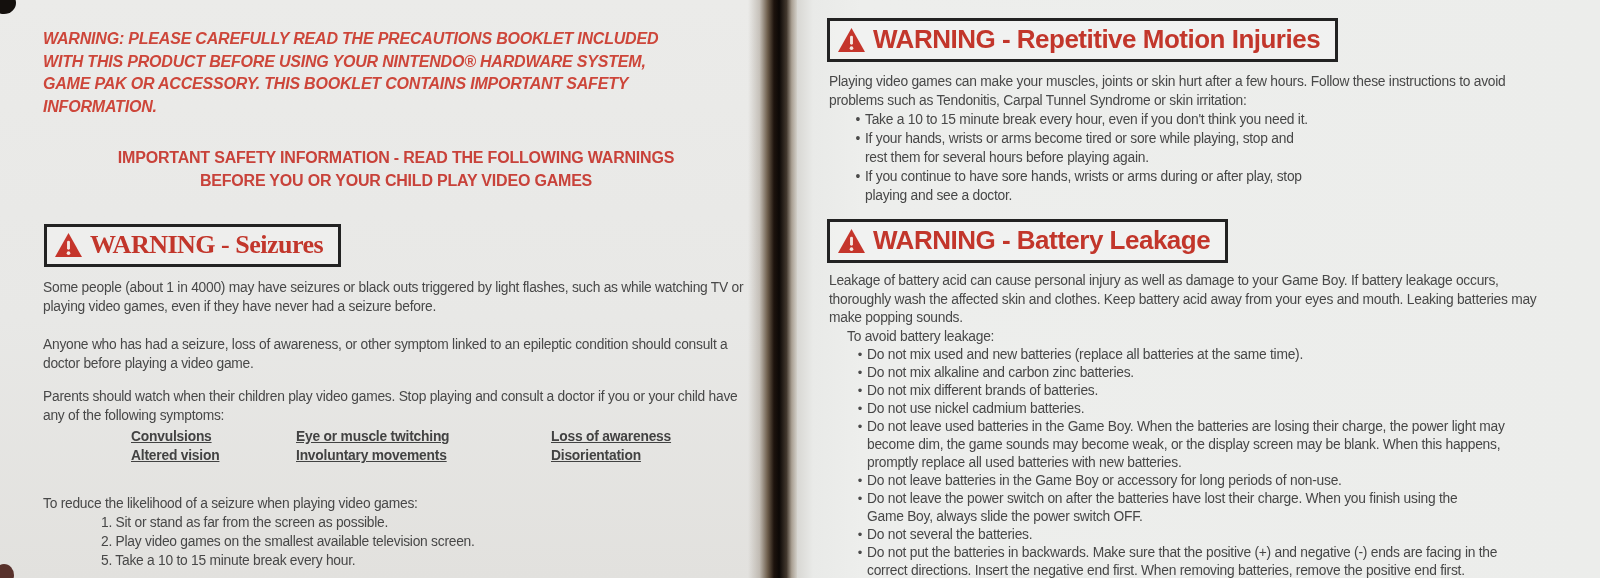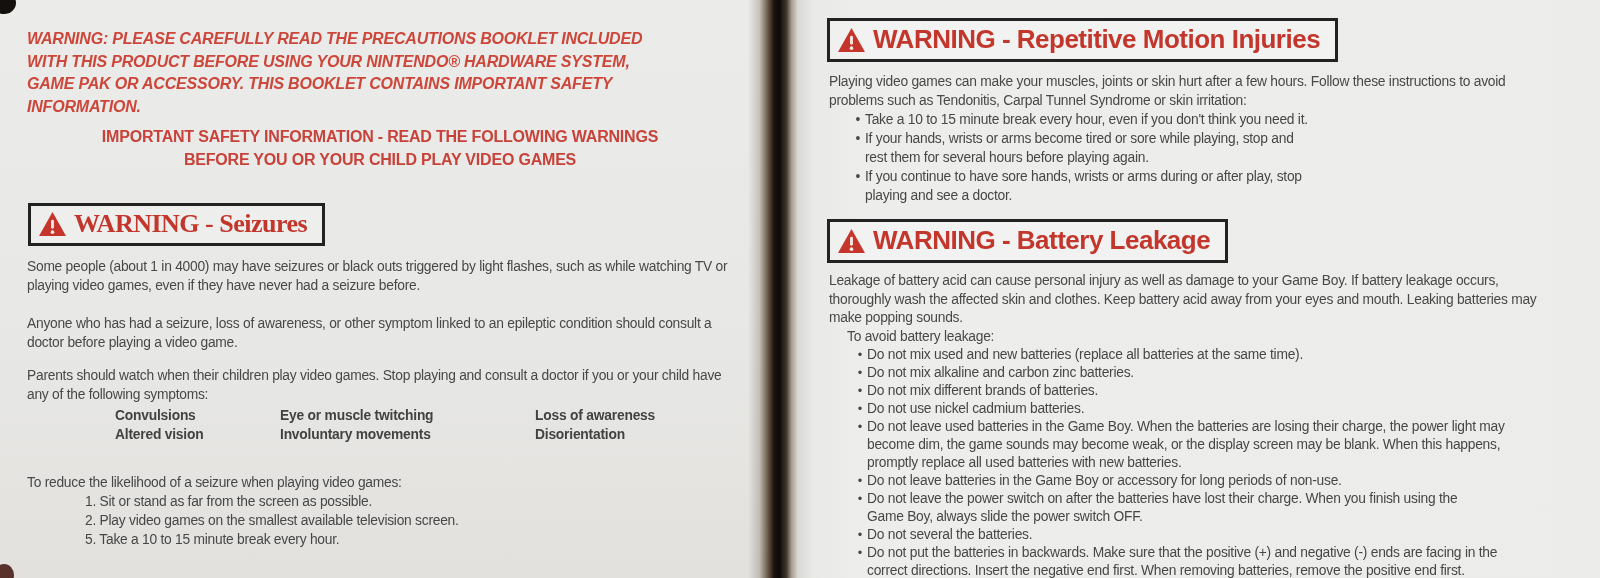--- a/index.html
+++ b/index.html
@@ -4,20 +4,21 @@
 <style>
   html,body{margin:0;padding:0;background:#d8d8d4;}
   #stage{
     position:relative;width:1600px;height:578px;overflow:hidden;
     font-family:"Liberation Sans",sans-serif;color:#474747;background:#e9eae7;
   }
   .page{position:absolute;top:0;height:578px;}
   .page-left{
     left:0;width:770px;
     background:linear-gradient(180deg,#ebebe9 0%,#e8e8e6 55%,#e2e1de 100%);
+    padding-left:16px;
   }
   .page-right{
     left:797px;width:803px;
     background:linear-gradient(90deg,#d8d7d3 0%,#e9eae8 2%,#edeeec 8%,#ecedeb 100%);
   }
   .spine{
     position:absolute;top:0;left:748px;width:52px;height:578px;
     background:linear-gradient(90deg,
       rgba(120,106,90,0) 0%,
       rgba(130,115,98,0.35) 22%,
@@ -37,42 +38,42 @@
     background:#3f120c;border-radius:50%;opacity:.85;
   }
   .pre{white-space:pre-line;}
   
   .intro{
     margin:28px 0 0 27px;width:720px;
     font-style:italic;font-weight:bold;font-size:16px;line-height:22.5px;
     color:#cd463a;letter-spacing:-0.2px;
   }
   .safety-heading{
-    margin:7px 0 0 10px;width:740px;text-align:center;
+    margin:28px 0 0 10px;width:740px;text-align:center;
     font-weight:bold;font-size:16px;line-height:23px;color:#c8423a;letter-spacing:-0.2px;
   }
   .warn-box{
     display:inline-flex;align-items:center;
     border:3px solid #222;padding:3px 15px 4px 7px;background:rgba(255,255,255,0.25);
   }
   .warn-box .tri{width:29px;height:26px;margin-right:7px;flex:0 0 auto;}
   .warn-title{
     font-weight:bold;font-size:26px;color:#c2362b;letter-spacing:-0.5px;white-space:nowrap;
   }
   .seizures-box{margin:32px 0 0 28px;font-family:Liberation Serif, serif;}
   .body{
     font-size:13.8px;line-height:19px;letter-spacing:-0.25px;color:#484848;
   }
   .lp{margin:0 0 0 27px;width:730px;}
   .p1{margin-top:11px;}
   .p2{margin-top:19px;}
   .p3{margin-top:14px;}
   .symptoms{display:flex;margin:2px 0 0 115px;font-weight:bold;color:#424242;}
   .sym-col{display:flex;flex-direction:column;}
-  .sym-col div{font-size:13.8px;line-height:19px;letter-spacing:-0.2px;}
+  .sym-col div{font-size:13.8px;line-height:19px;letter-spacing:-0.2px;text-decoration:underline;}
   .sym-1{width:165px;}
   .sym-2{width:255px;}
   .reduce{margin-top:29px;}
   .steps{margin:0 0 0 85px;}
   .steps div{font-size:13.8px;line-height:19px;letter-spacing:-0.25px;}
   
   .rp-content{padding:18px 0 0 30px;}
   .rbox{margin:0;}
   .rbox2{margin:14px 0 0 0;}
   .rpara{margin:10px 0 0 2px;width:762px;}

